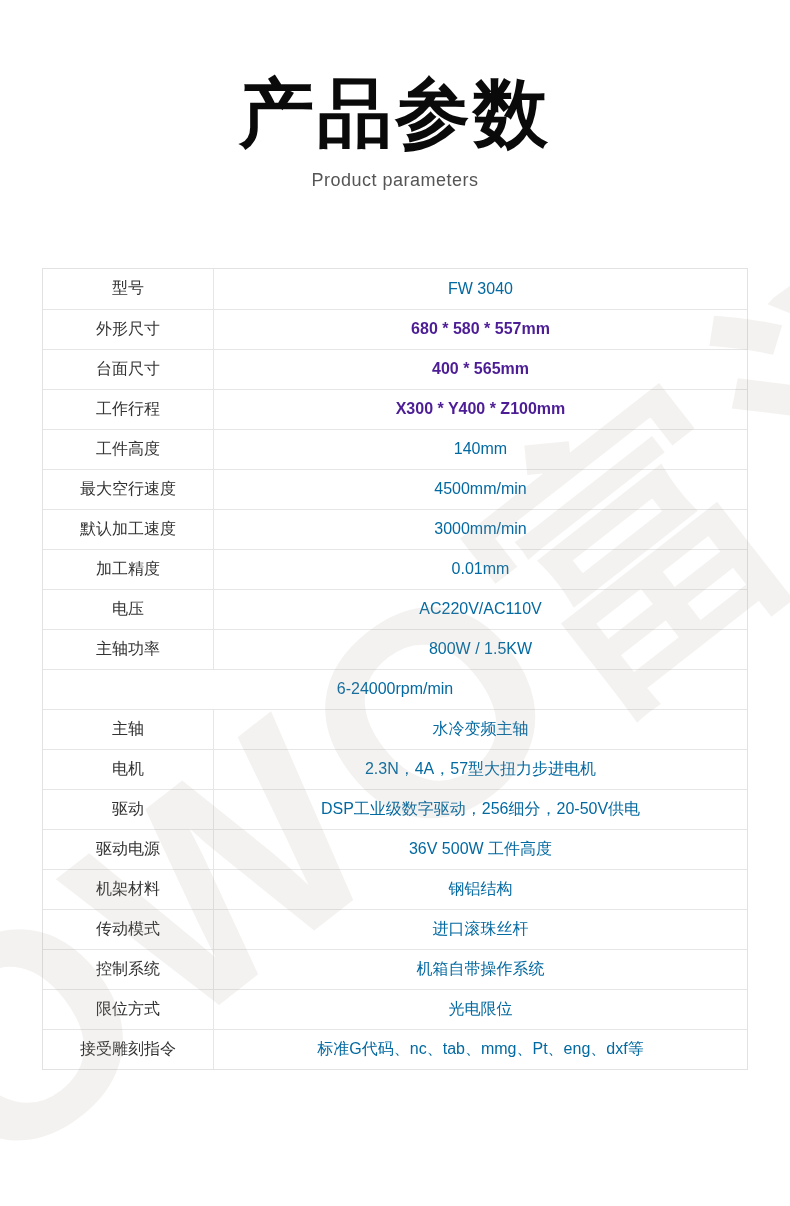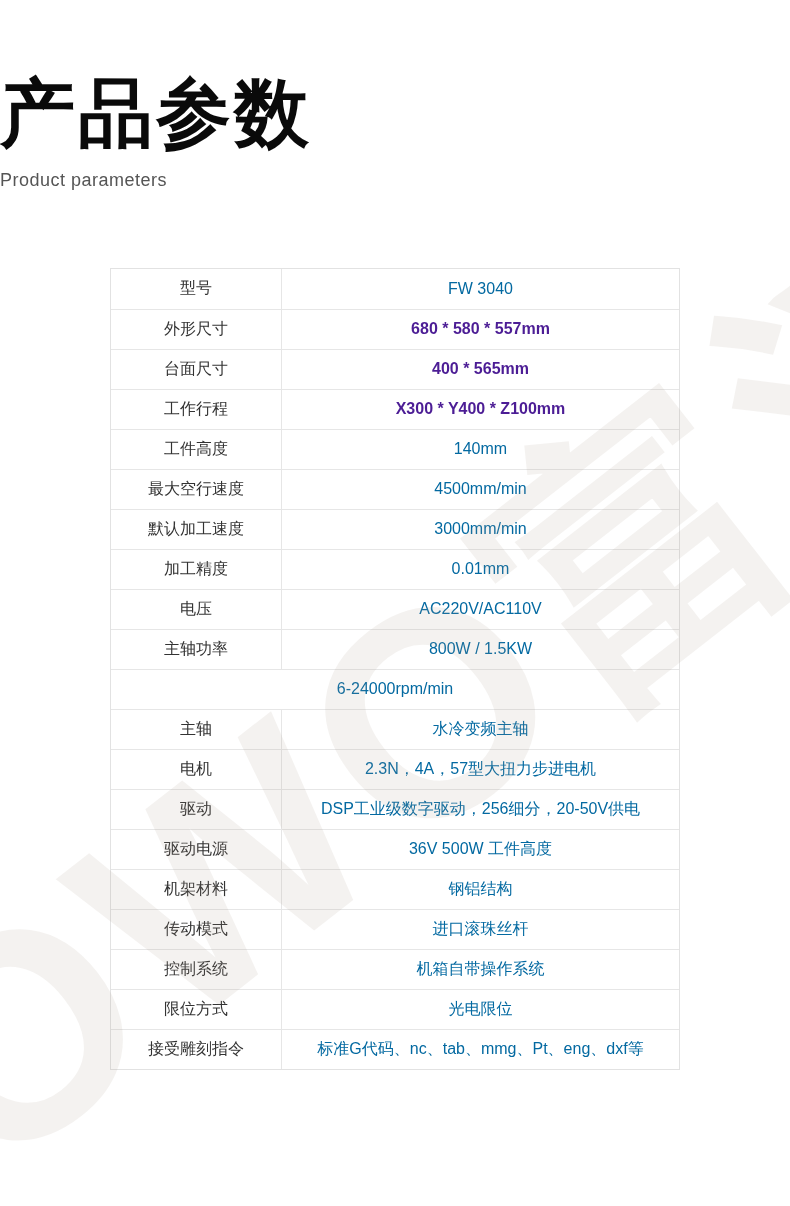--- a/index.html
+++ b/index.html
@@ -11,42 +11,42 @@
   .page {
     position: relative;
     width: 790px;
     height: 1206px;
     margin: 0 auto;
     background: #ffffff;
     overflow: hidden;
   }
   .header {
     padding-top: 76px;
-    text-align: left;
+    text-align: center;
   }
   .page-title {
     margin: 0;
     font-size: 75px;
     line-height: 1.0;
     font-weight: 700;
     letter-spacing: 3px;
     color: #0a0a0a;
   }
   .page-subtitle {
     margin: 20px 0 9px 0;
     font-size: 18px;
     line-height: 1.1;
     font-weight: 400;
     color: #555555;
     letter-spacing: 0.5px;
   }
   .spec-table {
     position: relative;
     z-index: 1;
-    width: 570px;
+    width: 706px;
     margin: 77px auto 0 auto;
     border: 1px solid #e2e2e2;
     box-sizing: border-box;
     background: transparent;
   }
   .spec-row {
     display: flex;
     align-items: stretch;
     min-height: 40px;
     box-sizing: border-box;

